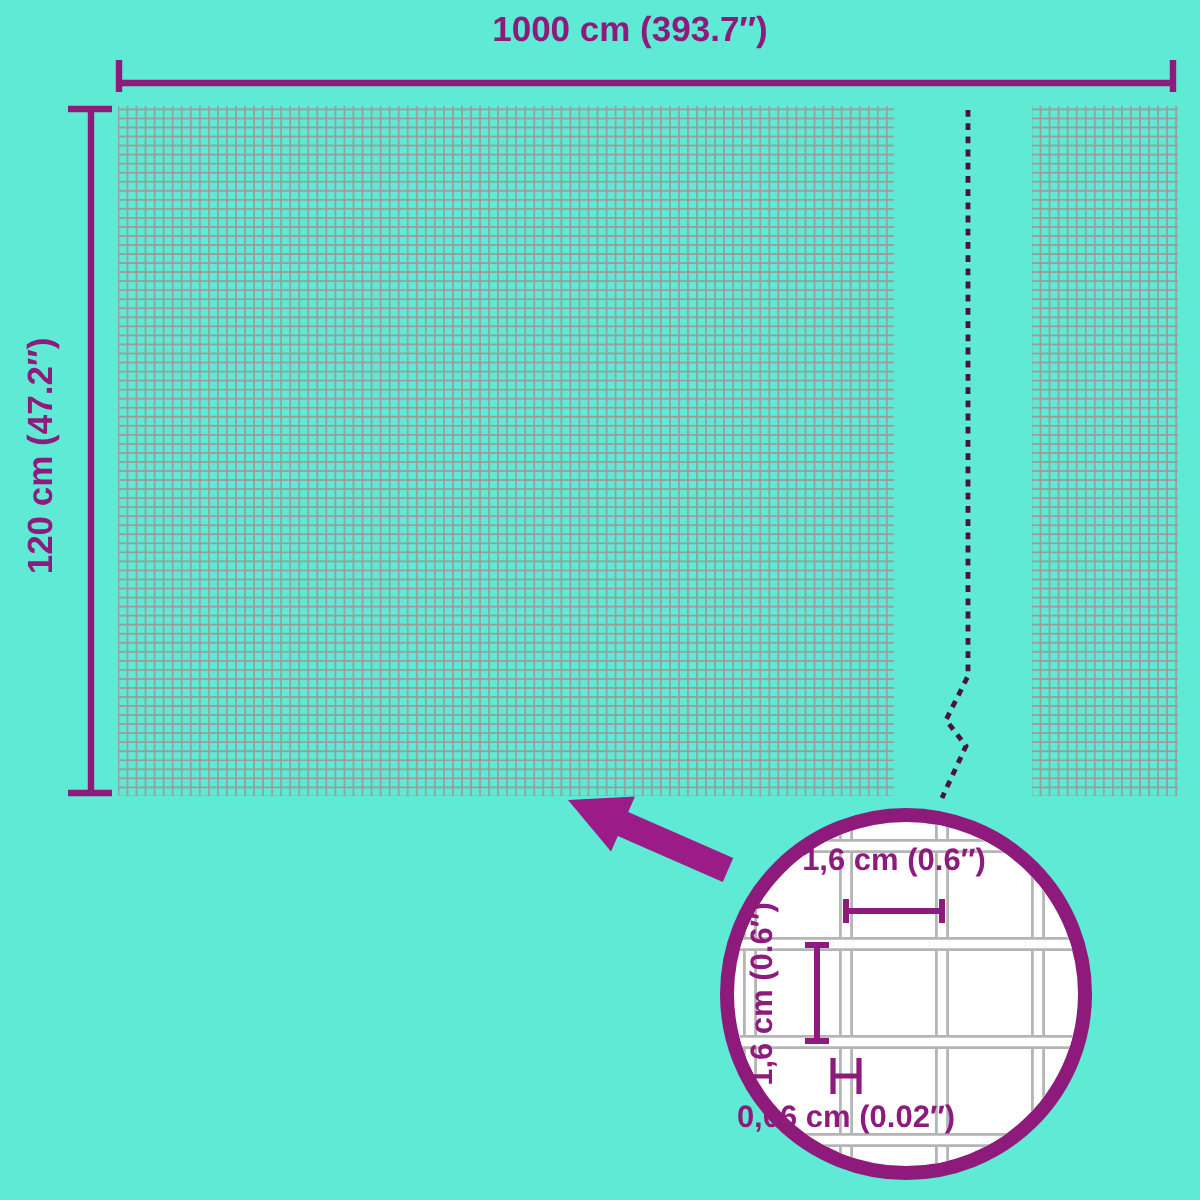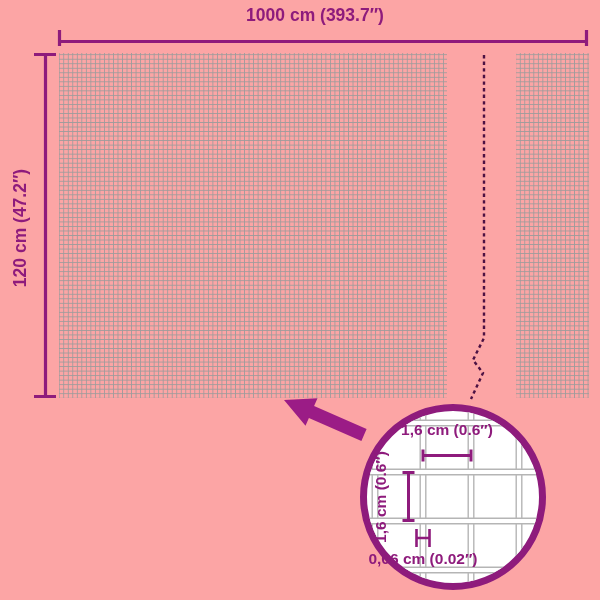--- a/index.html
+++ b/index.html
@@ -1,19 +1,19 @@
 <!DOCTYPE html>
 <html><head>
 <meta charset="utf-8">
 <style>
   html,body{margin:0;padding:0;background:#fff;}
   .canvas{
     position:relative;
     width:600px;height:600px;
-    background:#fca5a5;
+    background:#5eead4;
     overflow:hidden;
     font-family:"Liberation Sans","DejaVu Sans",sans-serif;
   }
   svg{position:absolute;left:0;top:0;}
   svg text{
     font-family:"Liberation Sans","DejaVu Sans",sans-serif;
     font-weight:bold;
     fill:#8e1b7c;
   }
   .dim-label{font-size:17.5px;}

